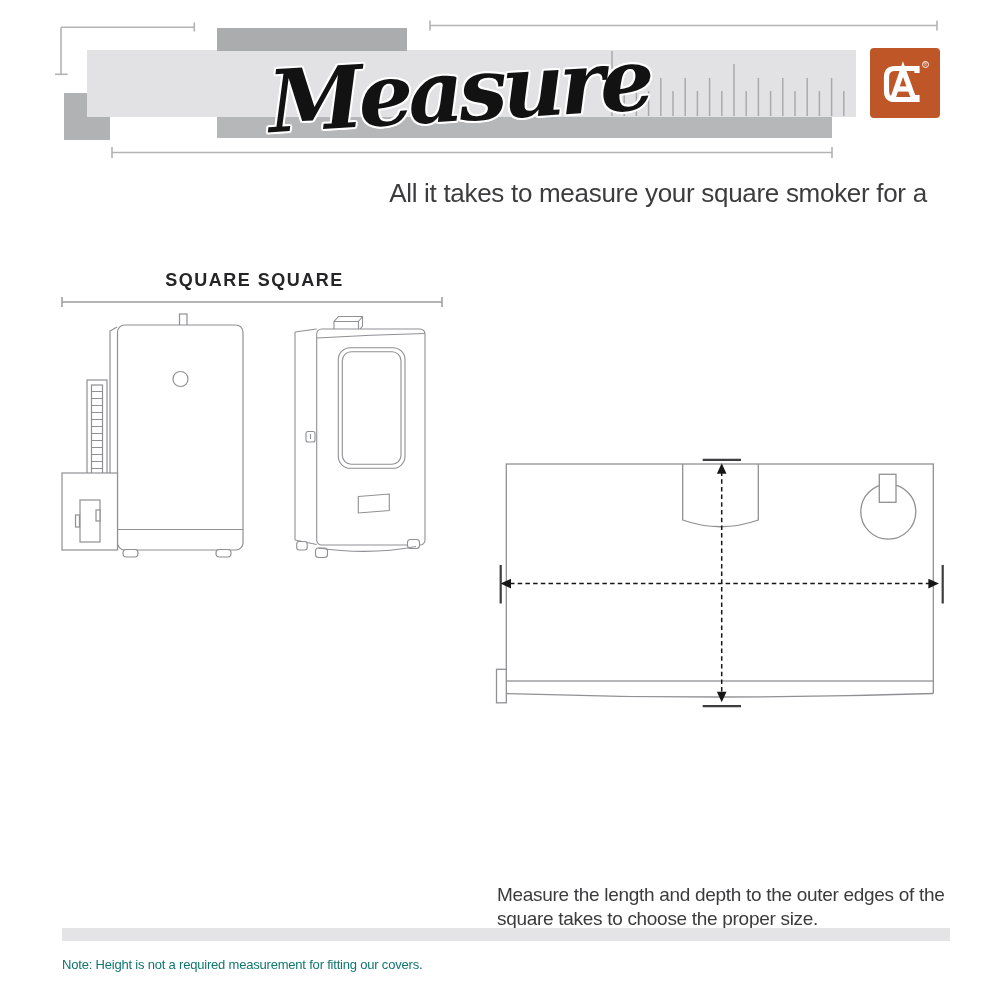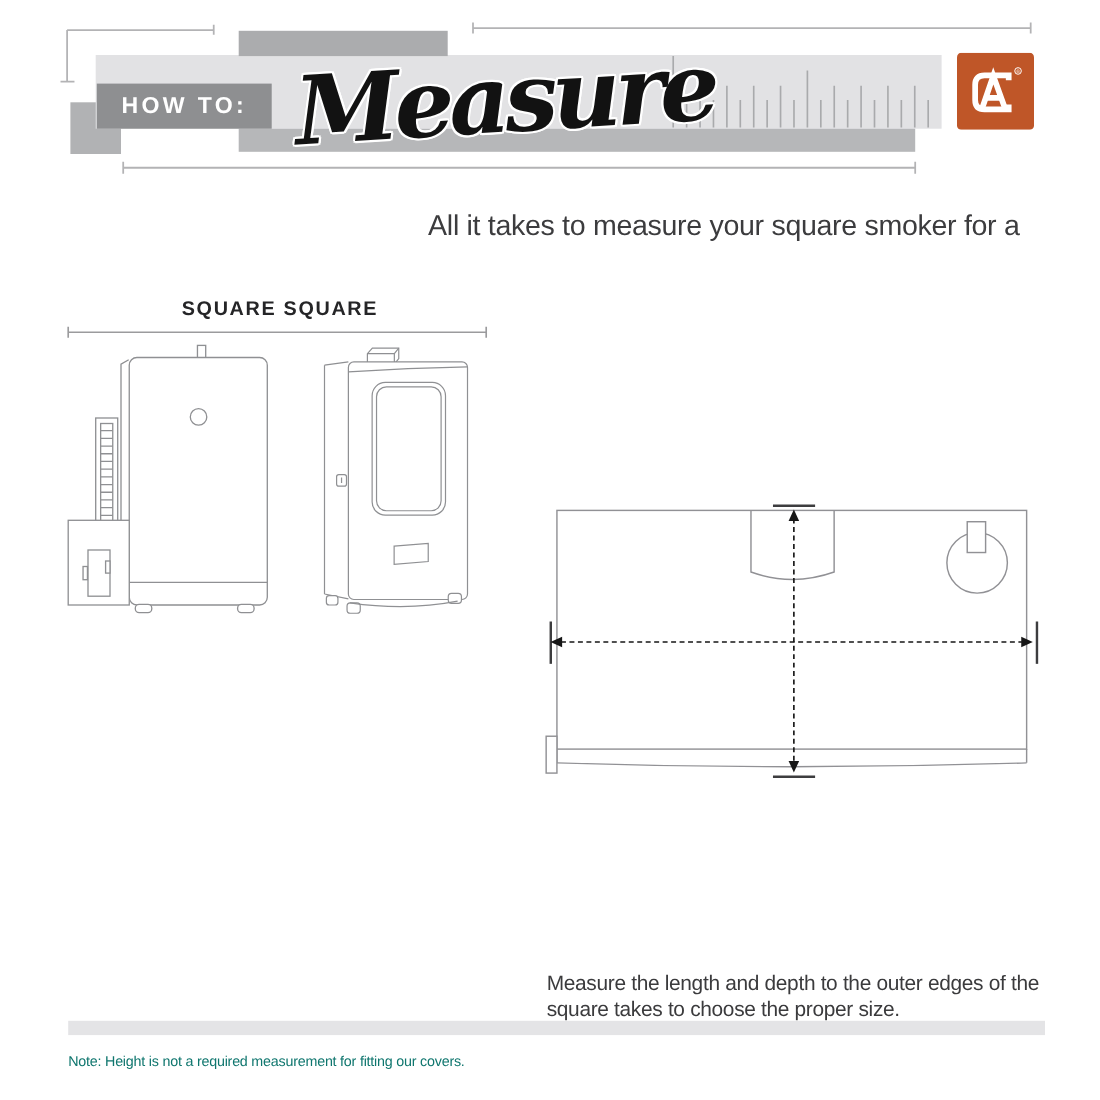--- a/index.html
+++ b/index.html
@@ -19,21 +19,21 @@
          font-family:"DejaVu Serif",serif;font-style:italic;font-weight:bold;
          font-size:86px;line-height:92px;letter-spacing:-5px;color:#121212;
          transform:rotate(-3.5deg);
          text-shadow:2px 0 0 #fff,-2px 0 0 #fff,0 2px 0 #fff,0 -2px 0 #fff,
                      1.6px 1.6px 0 #fff,-1.6px 1.6px 0 #fff,1.6px -1.6px 0 #fff,-1.6px -1.6px 0 #fff;}
   .ruler{left:610px;top:50px;z-index:2;}
   .dim{z-index:2;}
 
   
   .intro{left:368px;top:176px;width:580px;text-align:center;color:#3c3c3e;
-         font-size:26px;line-height:34px;letter-spacing:-0.3px;margin-top:12px;}
+         font-size:26px;line-height:34px;letter-spacing:-0.3px;}
   .intro sup{font-size:0.55em;}
 
   
   .section-label{left:57px;top:270px;width:395px;text-align:center;color:#252527;
          font-weight:bold;font-size:18px;letter-spacing:1.5px;}
 
   
   .caption{left:497px;top:855px;width:460px;color:#3b3b3d;font-size:19px;
            line-height:23.5px;letter-spacing:-0.3px;margin-top:28px;}
   .divider{left:62px;top:928px;width:888px;height:13px;background:#e4e4e6;}
@@ -94,21 +94,20 @@
       <line x1="160.6" y1="41" x2="160.6" y2="66"></line>
         <line x1="172.8" y1="28" x2="172.8" y2="66"></line>
       <line x1="185" y1="41" x2="185" y2="66"></line>
         <line x1="197.2" y1="28" x2="197.2" y2="66"></line>
       <line x1="209.4" y1="41" x2="209.4" y2="66"></line>
         <line x1="221.6" y1="28" x2="221.6" y2="66"></line>
       <line x1="233.8" y1="41" x2="233.8" y2="66"></line>
     </g>
   </svg>
 
-  <div class="abs howto">HOW TO:</div>
   <div class="abs script-title">Measure</div>
 
   <svg class="abs" style="left:870px;top:48px;z-index:3;" width="70" height="70" viewBox="0 0 70 70">
     <rect x="0" y="0" width="70" height="70" rx="4" fill="#bf5628"></rect>
     <g stroke="#ffffff" stroke-width="5.2" fill="none">
       <path d="M47,25 V20.5 H25 Q16.5,20.5 16.5,29 V43 Q16.5,51.5 25,51.5 H47 V47"></path>
       <path d="M22.5,51.5 L33,21 L44,51.5"></path>
       <path d="M26.5,41 H40"></path>
     </g>
     <circle cx="55.5" cy="16.5" r="3" stroke="#ffffff" stroke-width="0.9" fill="none"></circle>

